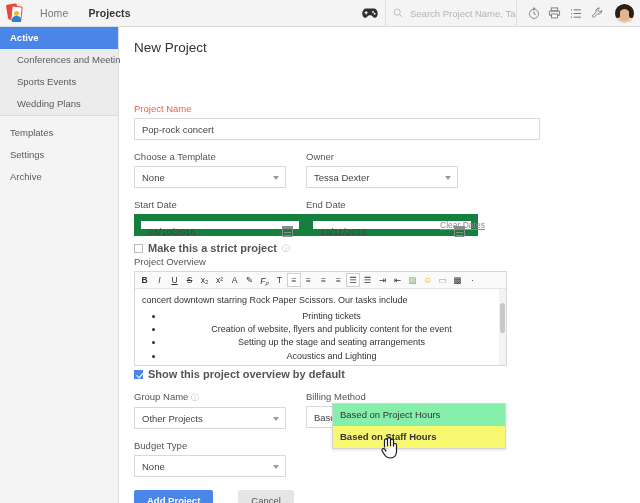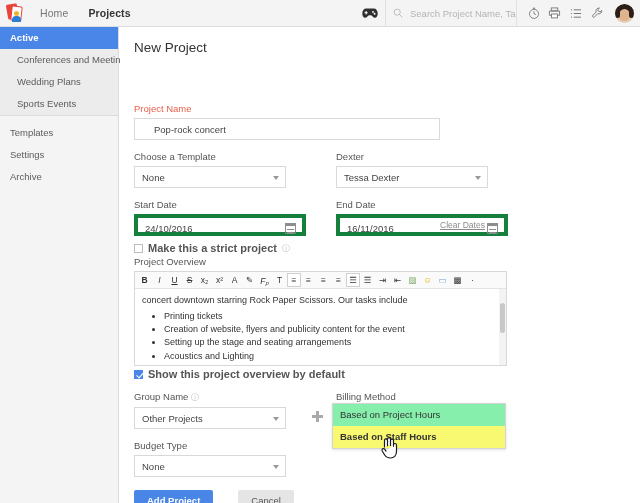--- a/index.html
+++ b/index.html
@@ -121,39 +121,39 @@
   }
   .flabel {
     font-size: 9.5px; color: #555; margin-bottom: 4px; display: block;
   }
   .flabel.req { color: #e8614d; margin-top: 48px; }
   .hint-q {
     display: inline-block; color: #bdbdbd; font-size: 8px;
     vertical-align: middle; cursor: pointer;
   }
   .txt-input {
-    width: 306px; height: 22px; border: 1px solid #d9d9d9; background: #fff;
+    width: 406px; height: 22px; border: 1px solid #d9d9d9; background: #fff;
     font-family: "Liberation Sans", sans-serif; font-size: 9.5px; color: #444;
-    padding: 0 19px; outline: none;
-  }
-  .row { display: flex; gap: 30px; margin-top: 11px; }
+    padding: 0 7px; outline: none;
+  }
+  .row { display: flex; margin-top: 11px; }
   .col { width: 172px; position: relative; }
   .sel-box {
     width: 152px; height: 22px; border: 1px solid #d9d9d9; background: #fff;
     font-size: 9.5px; color: #444; padding: 0 18px 0 7px;
     line-height: 21px; position: relative; cursor: pointer;
     white-space: nowrap; overflow: hidden;
   }
   .caret {
     position: absolute; right: 6px; top: 9px;
     width: 0; height: 0; border-left: 3.5px solid transparent;
     border-right: 3.5px solid transparent; border-top: 4px solid #999;
   }
   .date-box {
-    width: 172px; height: 22px; border: 4px solid #15803d; background: #fff;
+    width: 172px; height: 22px; border: 7px solid #15803d; background: #fff;
     font-size: 9.5px; color: #444; padding: 0 22px 0 7px; line-height: 21px;
     position: relative; cursor: text;
   }
   .cal-ic {
     position: absolute; right: 6px; top: 5px; width: 11px; height: 11px;
     border: 1px solid #8d8d8d; border-radius: 1px;
   }
   .cal-ic:before {
     content: ""; position: absolute; left: -1px; top: -1px; right: -1px;
     height: 3px; background: #8d8d8d;
@@ -198,21 +198,21 @@
     width: 15px; height: 15px; display: flex; align-items: center;
     justify-content: center; font-size: 8.5px; color: #333; cursor: pointer;
     flex: 0 0 auto;
   }
   .tb.boxed { border: 1px solid #cfcfcf; background: #fff; width: 14px; height: 14px;}
   .editor-body {
     height: 76px; padding: 5px 7px; font-size: 9px; color: #333;
     line-height: 1.35; overflow: hidden;
   }
   .editor-body ul { margin: 4px 0 0 0; padding-left: 22px; }
-  .editor-body li { margin-bottom: 1px; }
+  .editor-body li { margin-bottom: 1px; text-align: center; }
   .editor-scroll {
     position: absolute; right: 0px; top: 17px; width: 7px; height: 76px;
     background: #f3f3f3;
   }
   .editor-scroll .thumb {
     position: absolute; top: 14px; left: 1px; width: 5px; height: 30px;
     background: #c8c8c8; border-radius: 3px;
   }
 
   .btnrow { display: flex; gap: 25px; margin-top: 13px; }
@@ -327,22 +327,22 @@
       <div class="face"></div>
     <div class="hair2"></div>
       <div class="hair3"></div>
   </div>
 </div>
 
 <div class="sidebar">
   <div class="side-item sel">Active</div>
   <div class="side-group">
     <div class="side-item">Conferences and Meetings</div>
+    <div class="side-item">Sports Events</div>
     <div class="side-item">Wedding Plans</div>
-    <div class="side-item">Sports Events</div>
   </div>
   <div class="side-sep"></div>
   <div style="height:6px"></div>
   <div class="side-item">Templates</div>
   <div class="side-item">Settings</div>
   <div class="side-item">Archive</div>
 </div>
 
 <div class="main">
 
@@ -353,21 +353,21 @@
 
   <div class="row">
     <div class="col">
       <label class="flabel">Choose a Template</label>
       <div class="sel-box">
         <span>None</span>
         <span class="caret"></span>
       </div>
     </div>
     <div class="col">
-      <label class="flabel">Dexter</label>
+      <label class="flabel">Owner</label>
       <div class="sel-box">
         <span>Tessa Dexter</span>
         <span class="caret"></span>
       </div>
     </div>
   </div>
 
   <div class="row">
     <div class="col">
       <label class="flabel">Start Date</label>

